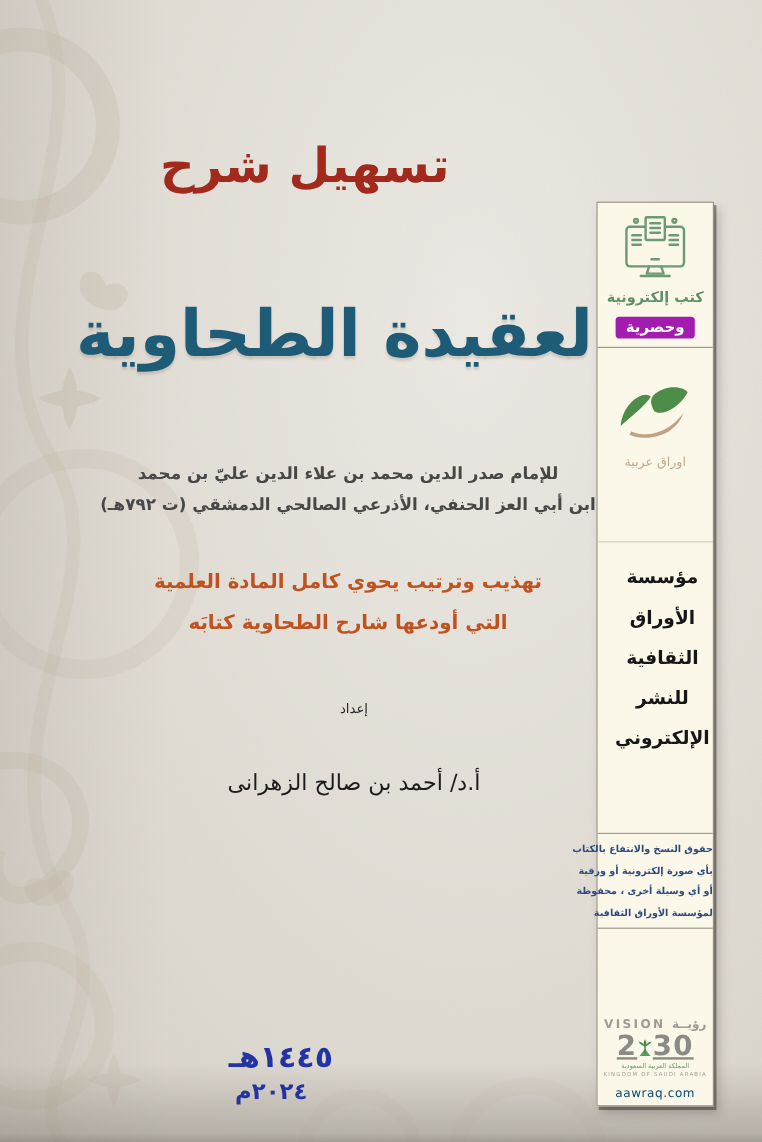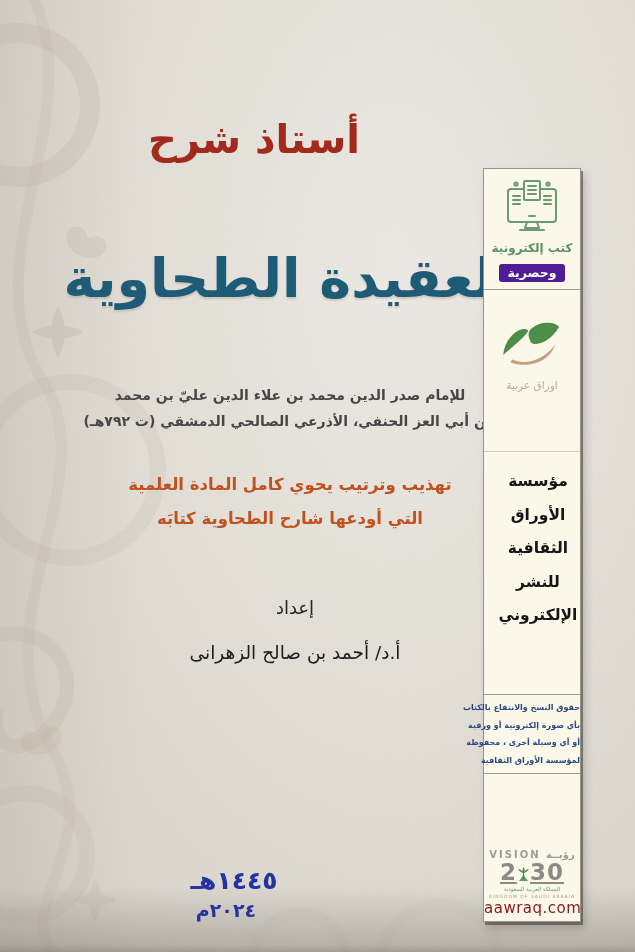--- a/index.html
+++ b/index.html
@@ -15,52 +15,52 @@
       linear-gradient(90deg, rgba(140,132,118,.14) 0%, rgba(0,0,0,0) 22%);
   }
   .layer{position:absolute;inset:0;z-index:2;}
   .c{position:absolute;text-align:center;}
   
   .pretitle{left:58px;top:116px;width:392px;font-size:40px;font-weight:bold;color:#a12a1c;}
   .maintitle{left:8px;top:228px;width:560px;font-size:54px;font-weight:bold;color:#1e5b77;
     white-space:nowrap;text-shadow:0 2px 2px rgba(90,70,45,.18);line-height:1.9;}
   .author{left:55px;top:382px;width:470px;font-size:14px;font-weight:bold;color:#474747;line-height:26px;}
   .desc{left:75px;top:468px;width:430px;font-size:16.5px;font-weight:bold;color:#c05220;line-height:34px;}
-  .prep-label{left:145px;top:597px;width:300px;font-size:18px;color:#262626;}
+  .prep-label{left:145px;top:584px;width:300px;font-size:11px;color:#262626;}
   .prep-name{left:115px;top:642px;width:360px;font-size:18.5px;color:#1c1c1c;}
   .prep-role{left:55px;top:686px;width:470px;font-size:14.5px;color:#2e7d36;}
   .date-h{left:186px;top:866px;width:96px;font-size:25px;font-weight:bold;color:#2433a4;}
   .date-g{left:178px;top:899px;width:96px;font-size:19px;font-weight:bold;color:#2433a4;}
   
   .panel{
-    position:absolute;left:483px;top:168px;width:98px;height:754px;z-index:3;
+    position:absolute;left:497px;top:168px;width:98px;height:754px;z-index:3;
     background:#fbf7e9;border:1px solid #9a9488;box-sizing:border-box;
     box-shadow:2px 3px 0 rgba(50,45,38,.5), 4px 6px 8px rgba(50,45,38,.25);
   }
   .panel .sep{position:absolute;left:0;width:100%;height:1px;background:#a29b8d;}
   .sep1{top:120px;} .sep2{top:282px;opacity:.45;} .sep3{top:525px;} .sep4{top:604px;}
   .p-abs{position:absolute;left:0;width:100%;text-align:center;}
   .ebook-icon{top:10px;}
   .ebook-caption{top:72px;font-size:12px;font-weight:bold;color:#5d9168;}
   .ebook-badge-wrap{top:93px;}
-  .ebook-badge{display:inline-block;background:#4c1d95;color:#fff;font-size:12.5px;font-weight:bold;
+  .ebook-badge{display:inline-block;background:#a21caf;color:#fff;font-size:12.5px;font-weight:bold;
     padding:1px 8px 2px;border-radius:3px;}
   .awraq-logo{top:150px;}
   .awraq-caption{top:210px;font-size:10.5px;color:#c3a88b;letter-spacing:1px;}
   .institution{top:296px;font-size:15.5px;font-weight:bold;color:#161616;line-height:33.5px;}
   .institution span{display:block;padding-left:12px;}
   .copyright{top:530px;font-size:8px;font-weight:bold;color:#2a4a80;line-height:17.5px;}
   .copyright span{display:block;white-space:nowrap;}
   .vision{top:680px;}
   .vision-row1{font-size:10px;color:#9c9c95;letter-spacing:2px;font-weight:bold;}
   .vision-row2{font-size:23px;font-weight:bold;color:#8b8b85;line-height:24px;letter-spacing:1px;text-decoration:underline;}
   .vision-emblem{display:inline-block;vertical-align:-2px;}
   .vision-ar{font-size:5.5px;color:#6aa06a;line-height:7px;}
   .vision-en{font-size:4.5px;color:#a0a098;letter-spacing:1px;line-height:7px;}
-  .website{bottom:4px;font-size:15px;color:#7f1d1d;letter-spacing:.5px;}
+  .website{bottom:4px;font-size:10px;color:#0c4a6e;letter-spacing:.5px;}
 </style>
 </head>
 <body>
 
 <div class="page">
 
   <svg class="bg-svg" width="635" height="952" viewBox="0 0 635 952" aria-hidden="true">
     <defs>
       <filter id="paperGrain" x="0" y="0" width="100%" height="100%">
         <feTurbulence type="fractalNoise" baseFrequency="0.9" numOctaves="2" stitchTiles="stitch"></feTurbulence>
@@ -92,21 +92,21 @@
         <path d="M-22,0 C-9,-8 9,-8 22,0 C9,8 -9,8 -22,0 Z"></path>
       </g>
     </g>
     <rect width="635" height="952" filter="url(#paperGrain)"></rect>
   </svg>
 
   <div class="vignette"></div>
 
   <div class="layer">
 
-    <div class="c pretitle" dir="rtl">أستاذ شرح</div>
+    <div class="c pretitle" dir="rtl">تسهيل شرح</div>
     <div class="c maintitle" dir="rtl">العقيدة الطحاوية</div>
 
     <div class="c author" dir="rtl">
       <span style="display:block">للإمام صدر الدين محمد بن علاء الدين عليّ بن محمد</span>
       <span style="display:block">ابن أبي العز الحنفي، الأذرعي الصالحي الدمشقي (ت ٧٩٢هـ)</span>
     </div>
 
     <div class="c desc" dir="rtl">
       <span style="display:block">تهذيب وترتيب يحوي كامل المادة العلمية</span>
       <span style="display:block">التي أودعها شارح الطحاوية كتابَه</span>

